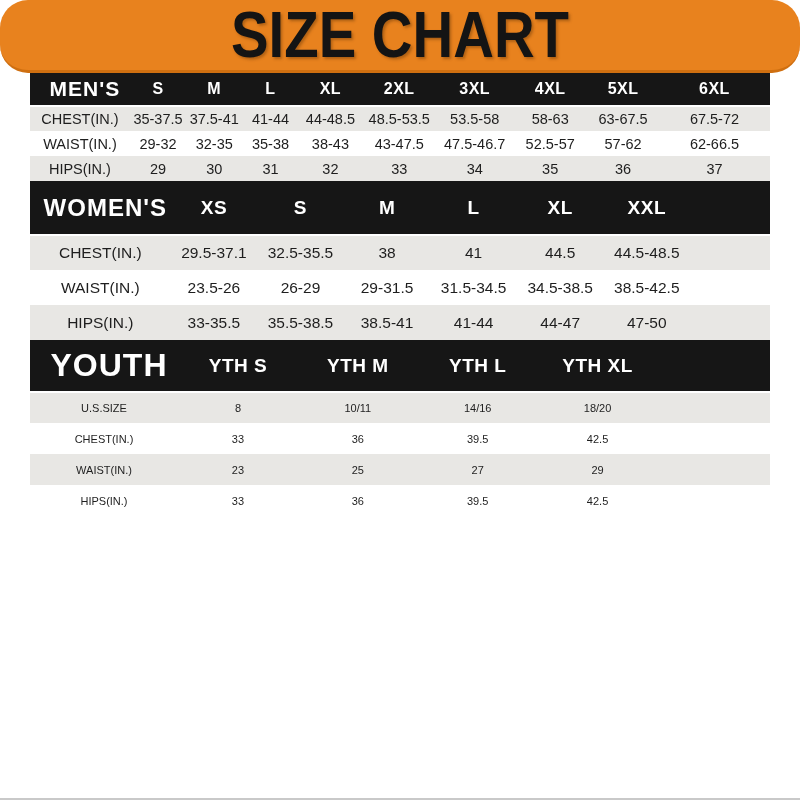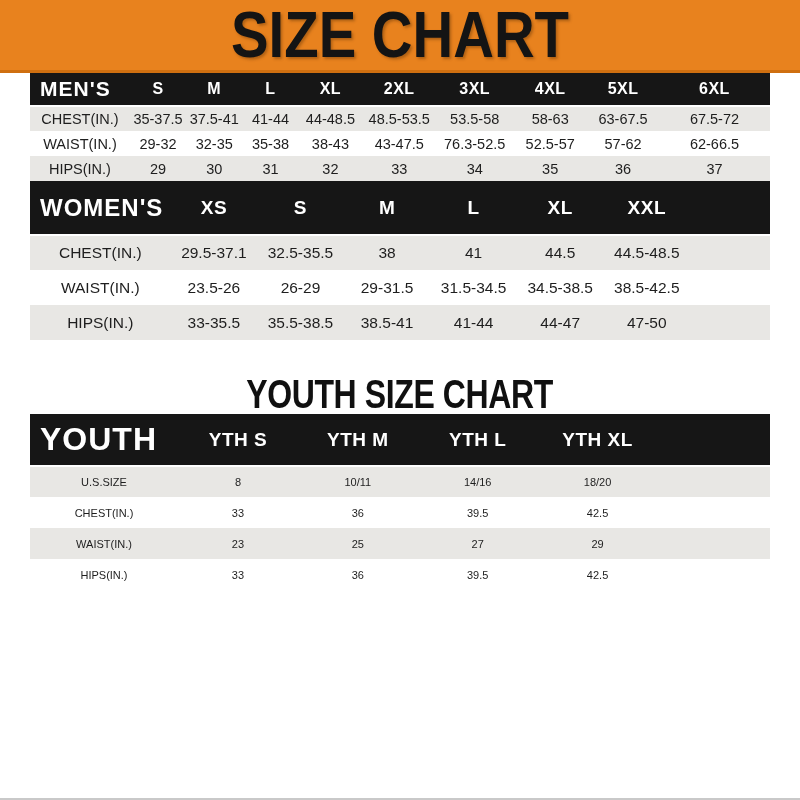--- a/index.html
+++ b/index.html
@@ -6,21 +6,21 @@
   .page{
     position:relative;width:800px;height:800px;box-sizing:border-box;
     background:#fff;overflow:hidden;
     font-family:"Liberation Sans",sans-serif;
     border-bottom:2px solid #c9c9c9;
   }
   
   .banner{
     height:70px;background:var(--banner-bg,#e8821e);
     border-bottom:3px solid #cf6f10;
-    display:flex;align-items:center;justify-content:center;
+    display:flex;align-items:center;justify-content:center;border-radius:28px;
   }
   .banner-text{
     display:inline-block;transform:scaleX(.88);transform-origin:center;
     font-size:64px;font-weight:bold;letter-spacing:0;
     color:var(--banner-text,#141414);line-height:1;
     text-shadow:2px 2px 3px rgba(70,35,0,.35);
     white-space:nowrap;
   }
   
   .section-heading{
@@ -42,21 +42,21 @@
   .youth-table{margin-top:12px;}
   .size-table th,.size-table td{
     padding:0;text-align:center;vertical-align:middle;
     font-family:"Liberation Sans",sans-serif;
   }
   .size-table thead tr{
     background:var(--bar-bg,#161616);color:#fff;
     border-bottom:2px solid #fff;
   }
   .size-table thead th{font-weight:bold;letter-spacing:.5px;}
-  .size-table thead th.rowlabel{text-align:left;padding-left:10px;letter-spacing:1px;}
+  .size-table thead th.rowlabel{text-align:center;padding-left:10px;letter-spacing:1px;}
   .size-table tbody td{color:#1e1e1e;}
   .size-table tbody tr:nth-child(odd){background:var(--stripe,#e8e7e4);}
   .size-table tbody tr:nth-child(even){background:#fff;}
   
   .men-table thead tr{height:33px;}
   .men-table thead th{font-size:16px;}
   .men-table thead th.rowlabel{font-size:21px;}
   .men-table tbody tr{height:25px;}
   .men-table tbody td{font-size:14.5px;}
   .women-table thead tr{height:54px;}
@@ -129,21 +129,21 @@
             <td>63-67.5</td>
             <td>67.5-72</td>
           </tr>
           <tr>
             <td class="rowlabel">WAIST(IN.)</td>
             <td>29-32</td>
             <td>32-35</td>
             <td>35-38</td>
             <td>38-43</td>
             <td>43-47.5</td>
-            <td>76.3-52.5</td>
+            <td>47.5-46.7</td>
             <td>52.5-57</td>
             <td>57-62</td>
             <td>62-66.5</td>
           </tr>
           <tr>
             <td class="rowlabel">HIPS(IN.)</td>
             <td>29</td>
             <td>30</td>
             <td>31</td>
             <td>32</td>
@@ -210,21 +210,20 @@
             <td>41-44</td>
             <td>44-47</td>
             <td>47-50</td>
             <td></td>
           </tr>
         </tbody>
       </table>
   </section>
 
   <section>
-    <h2 class="section-heading heading-youth"><span>YOUTH SIZE CHART</span></h2>
     <table class="size-table youth-table">
       <colgroup>
         <col style="width:20%">
           <col style="width:16.2%">
           <col style="width:16.2%">
           <col style="width:16.2%">
           <col style="width:16.2%">
           <col style="width:15.2%">
       </colgroup>
     <thead>

